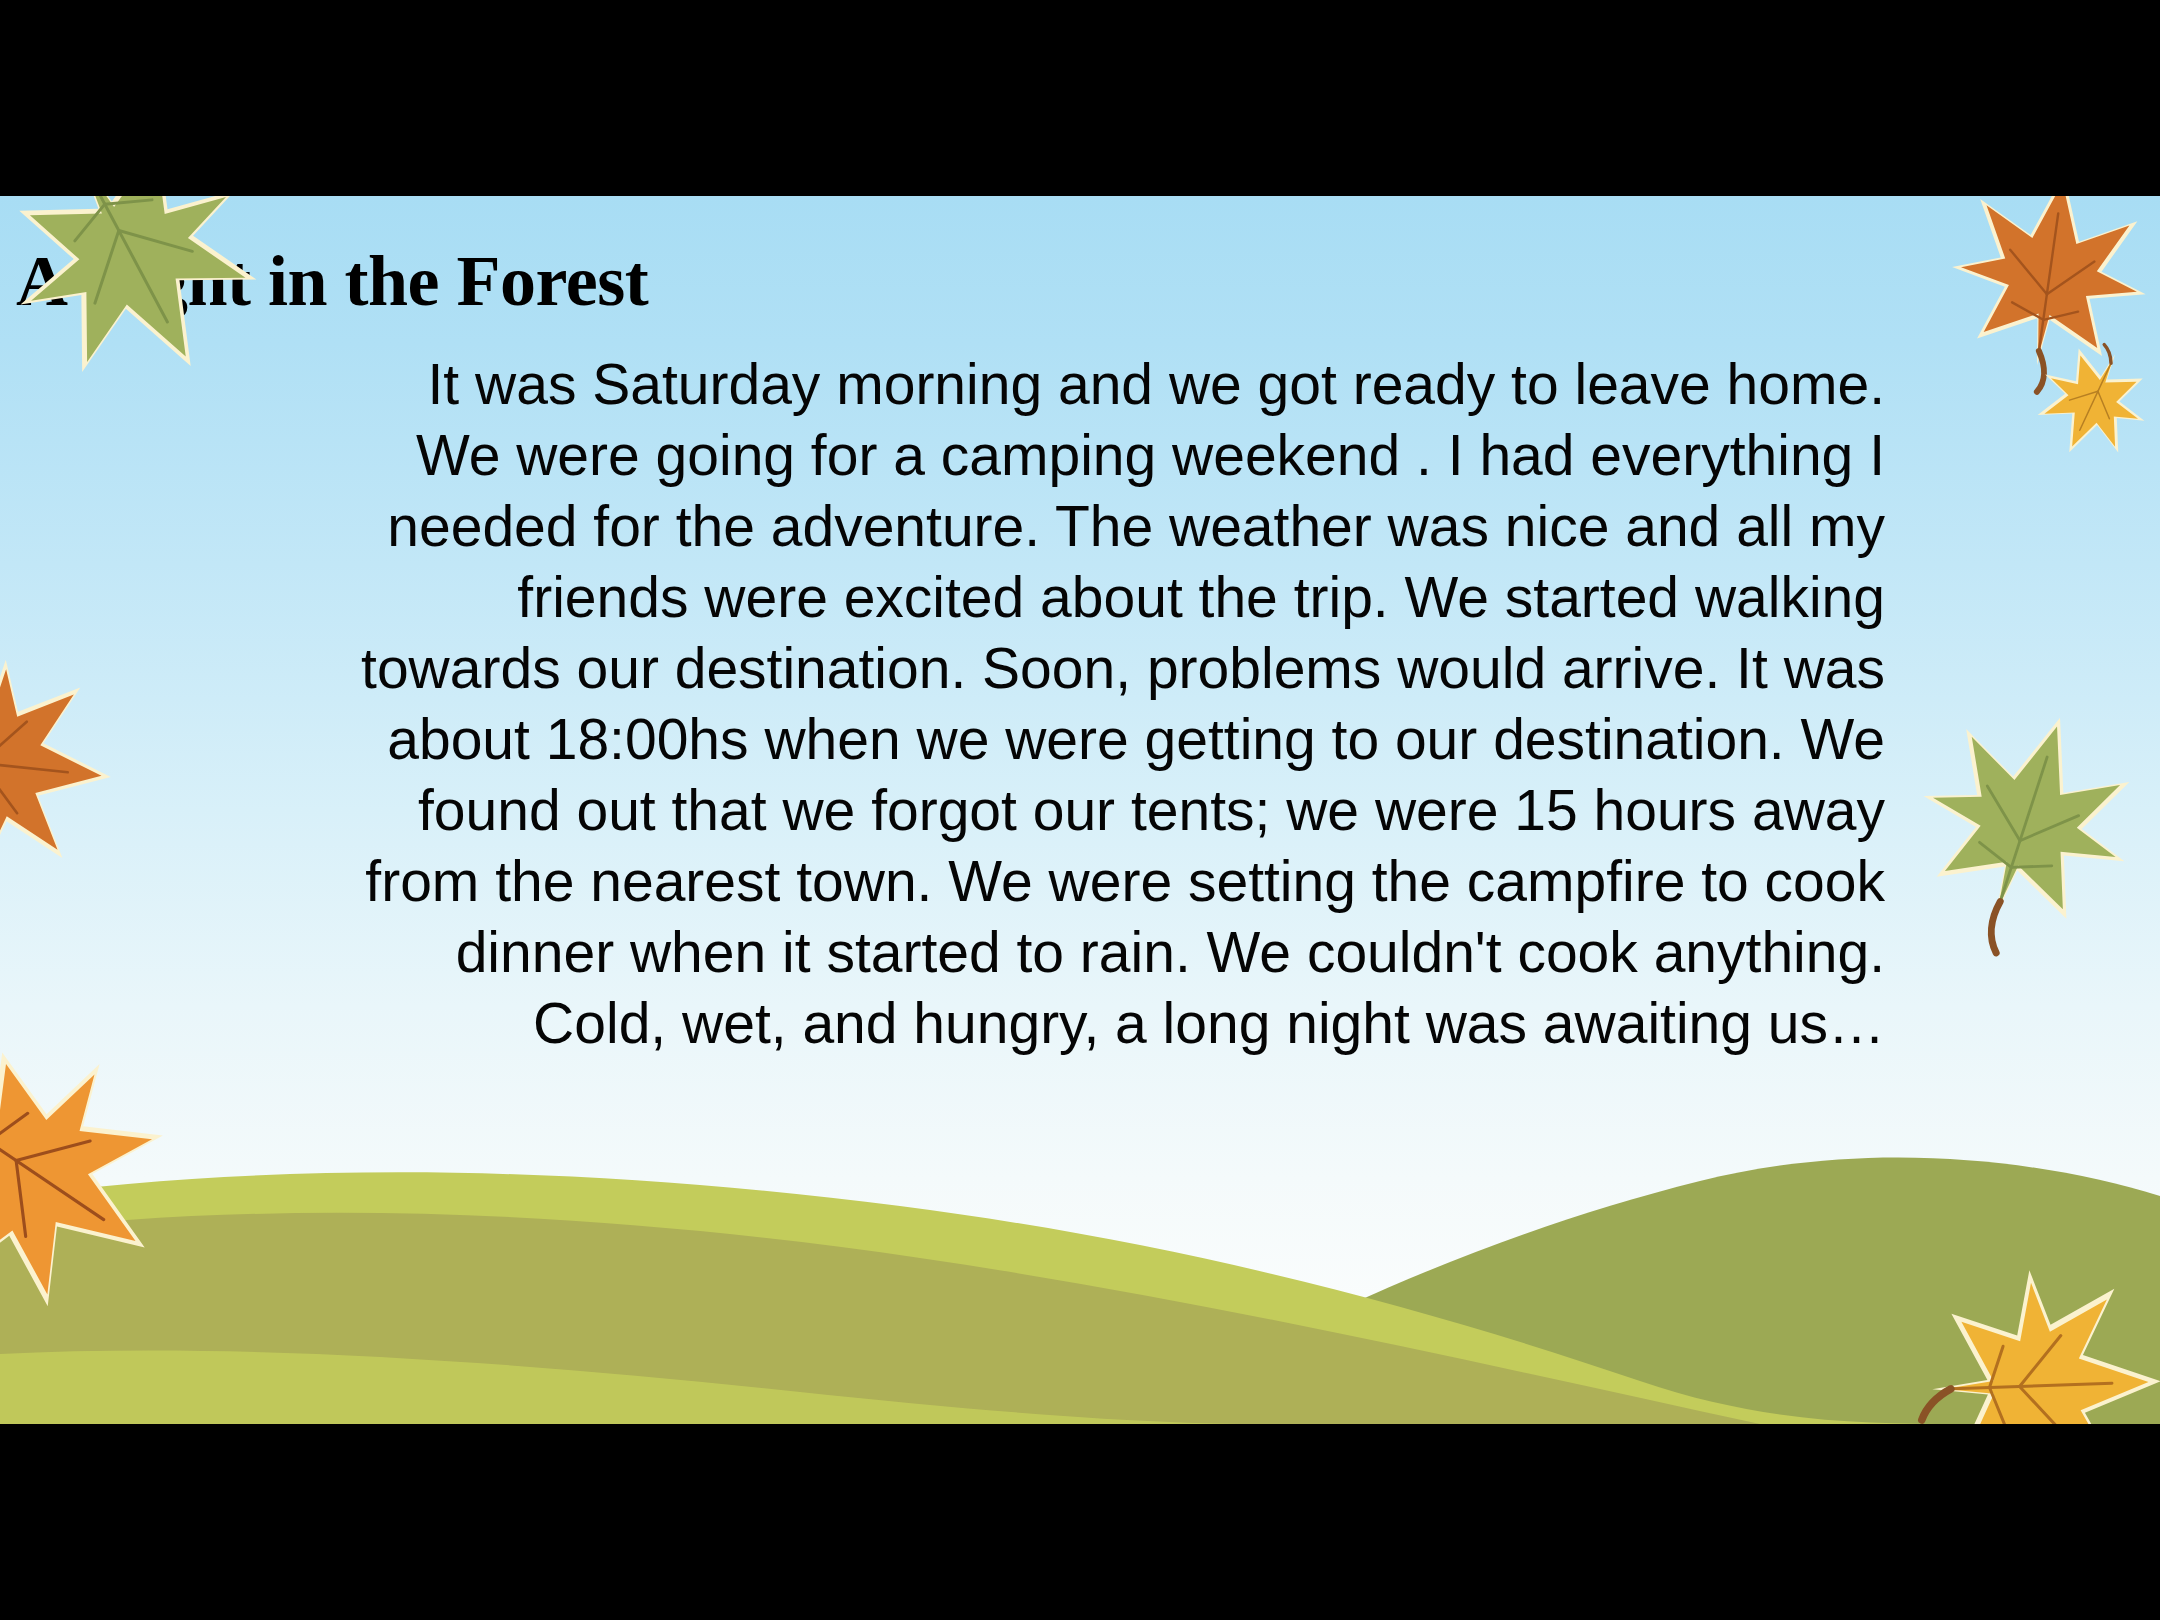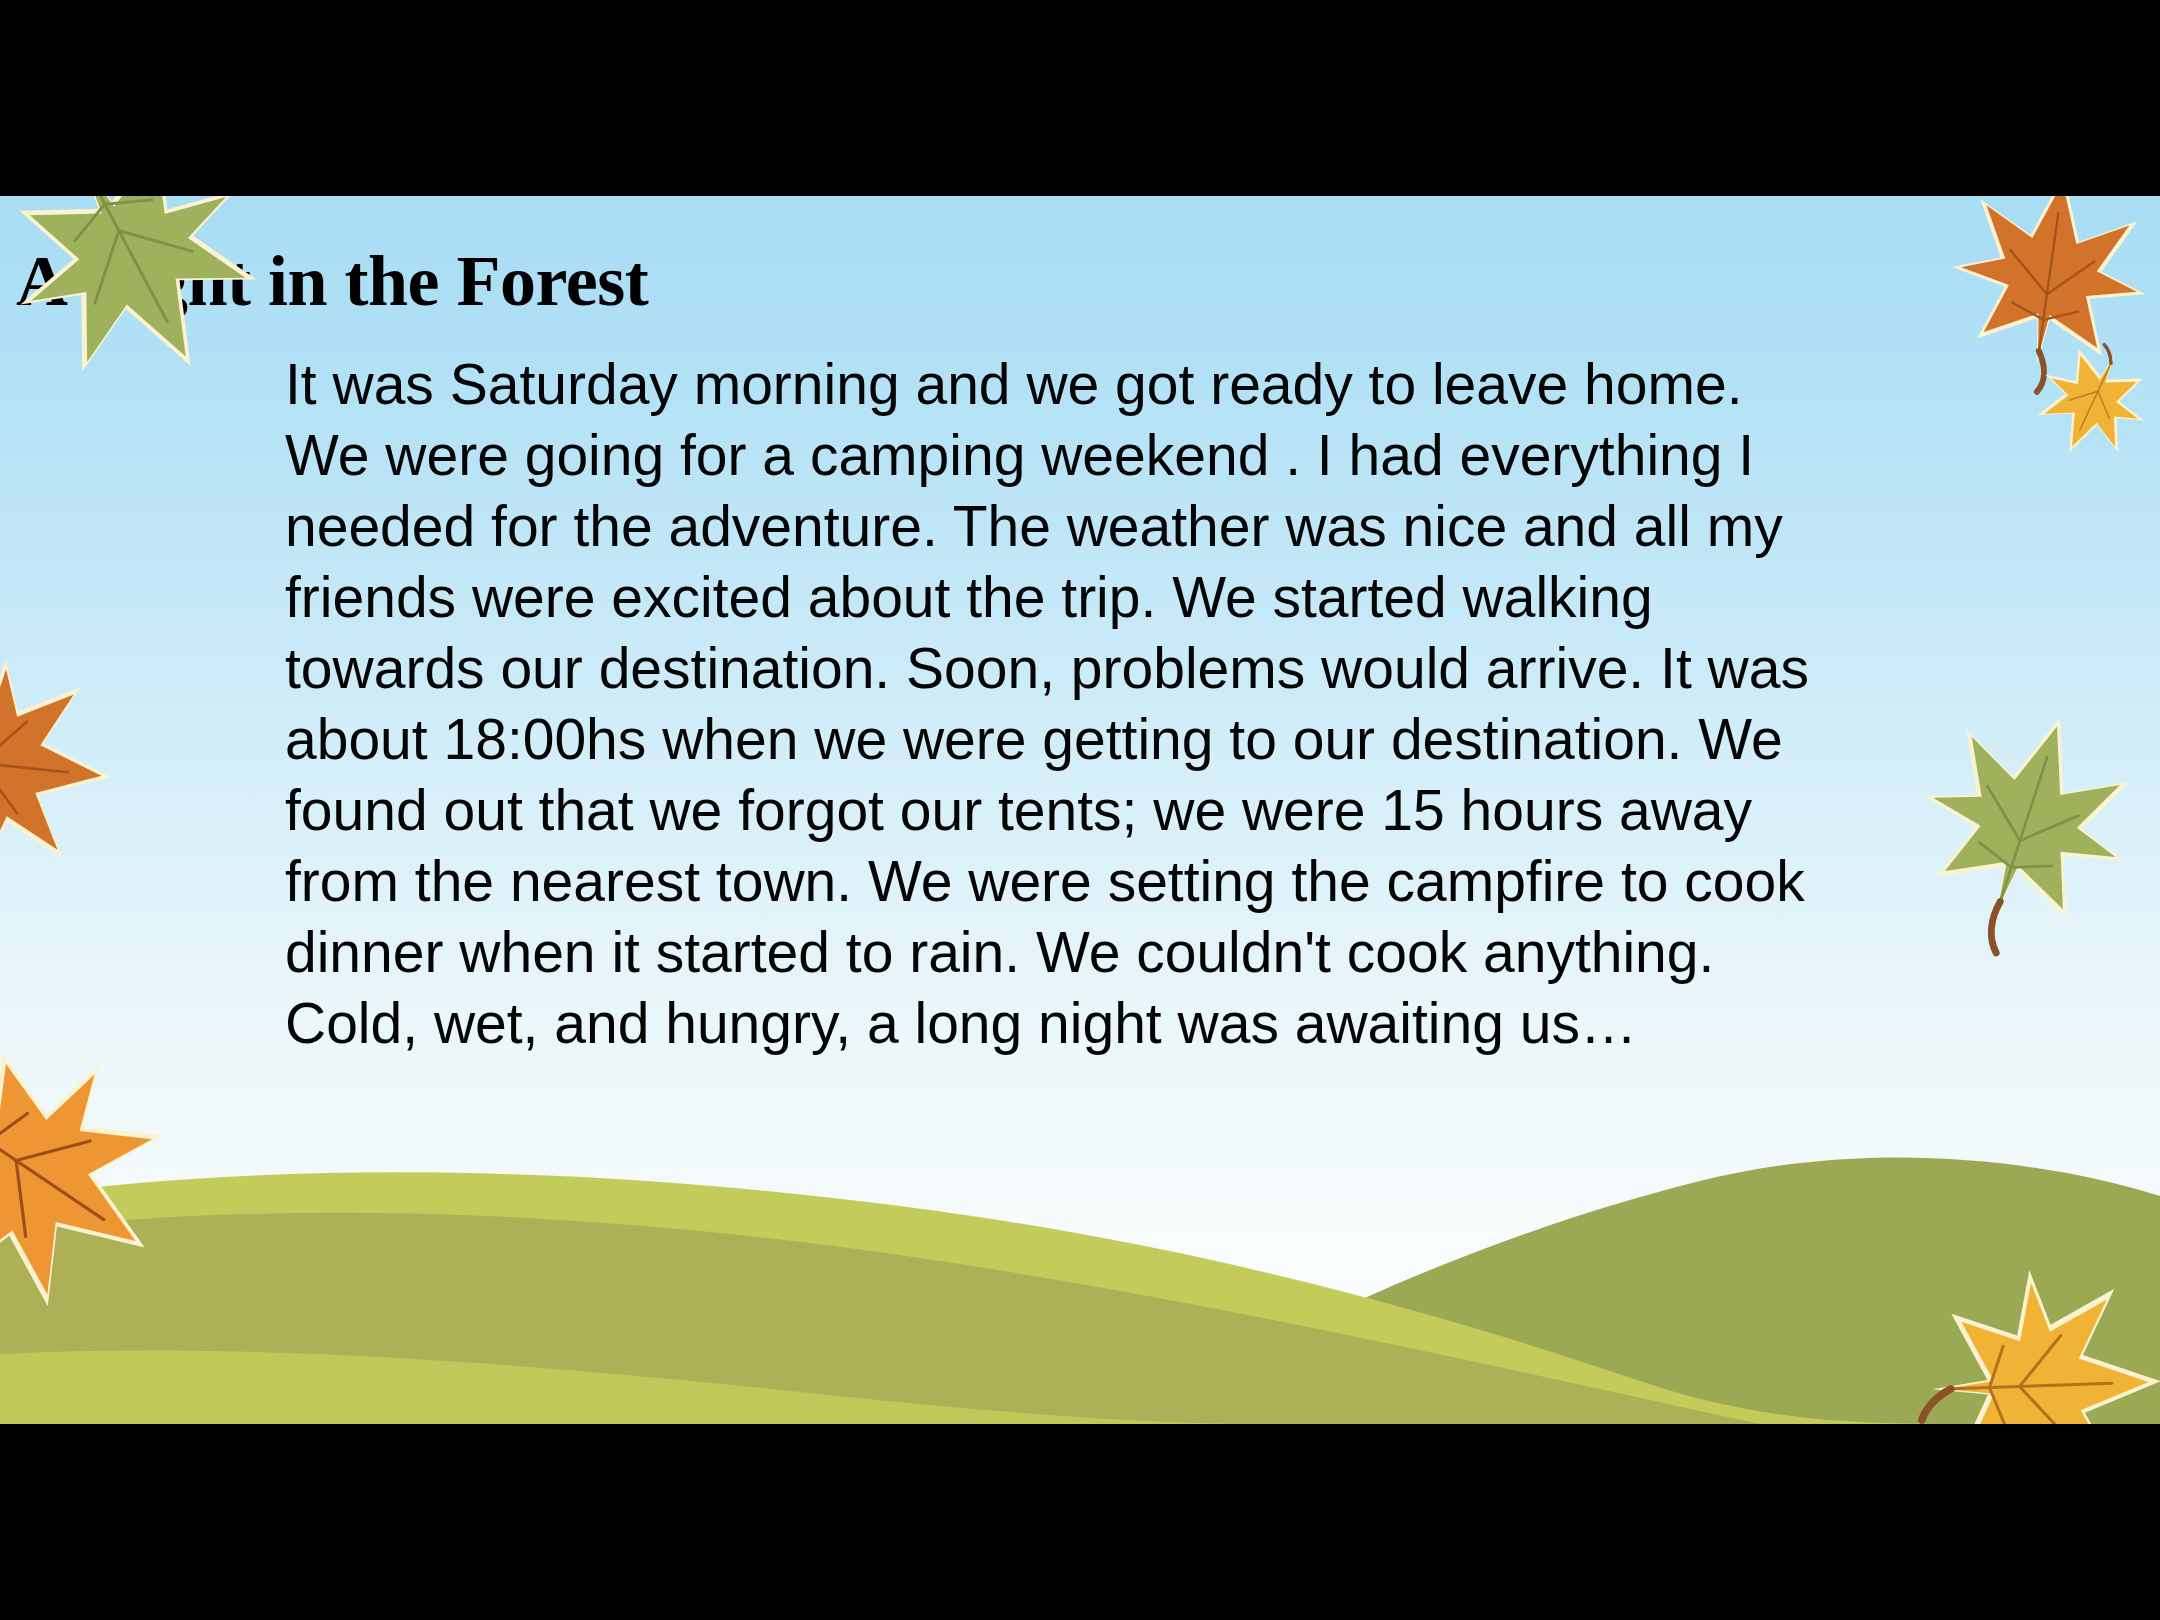--- a/index.html
+++ b/index.html
@@ -87,21 +87,21 @@
   .slide-body {
     position: absolute;
     left: 285px;
     top: 153px;
     width: 1600px;
     font-family: "Liberation Sans", sans-serif;
     font-weight: 400;
     font-size: 57px;
     line-height: 71px;
     color: #050505;
-    text-align: left;
+    text-align: right;
     white-space: pre-wrap;
   }
 
   .leaf {
     position: absolute;
   }
   .leaf svg { display: block; overflow: visible; }
 </style>
 </head>
 <body>

